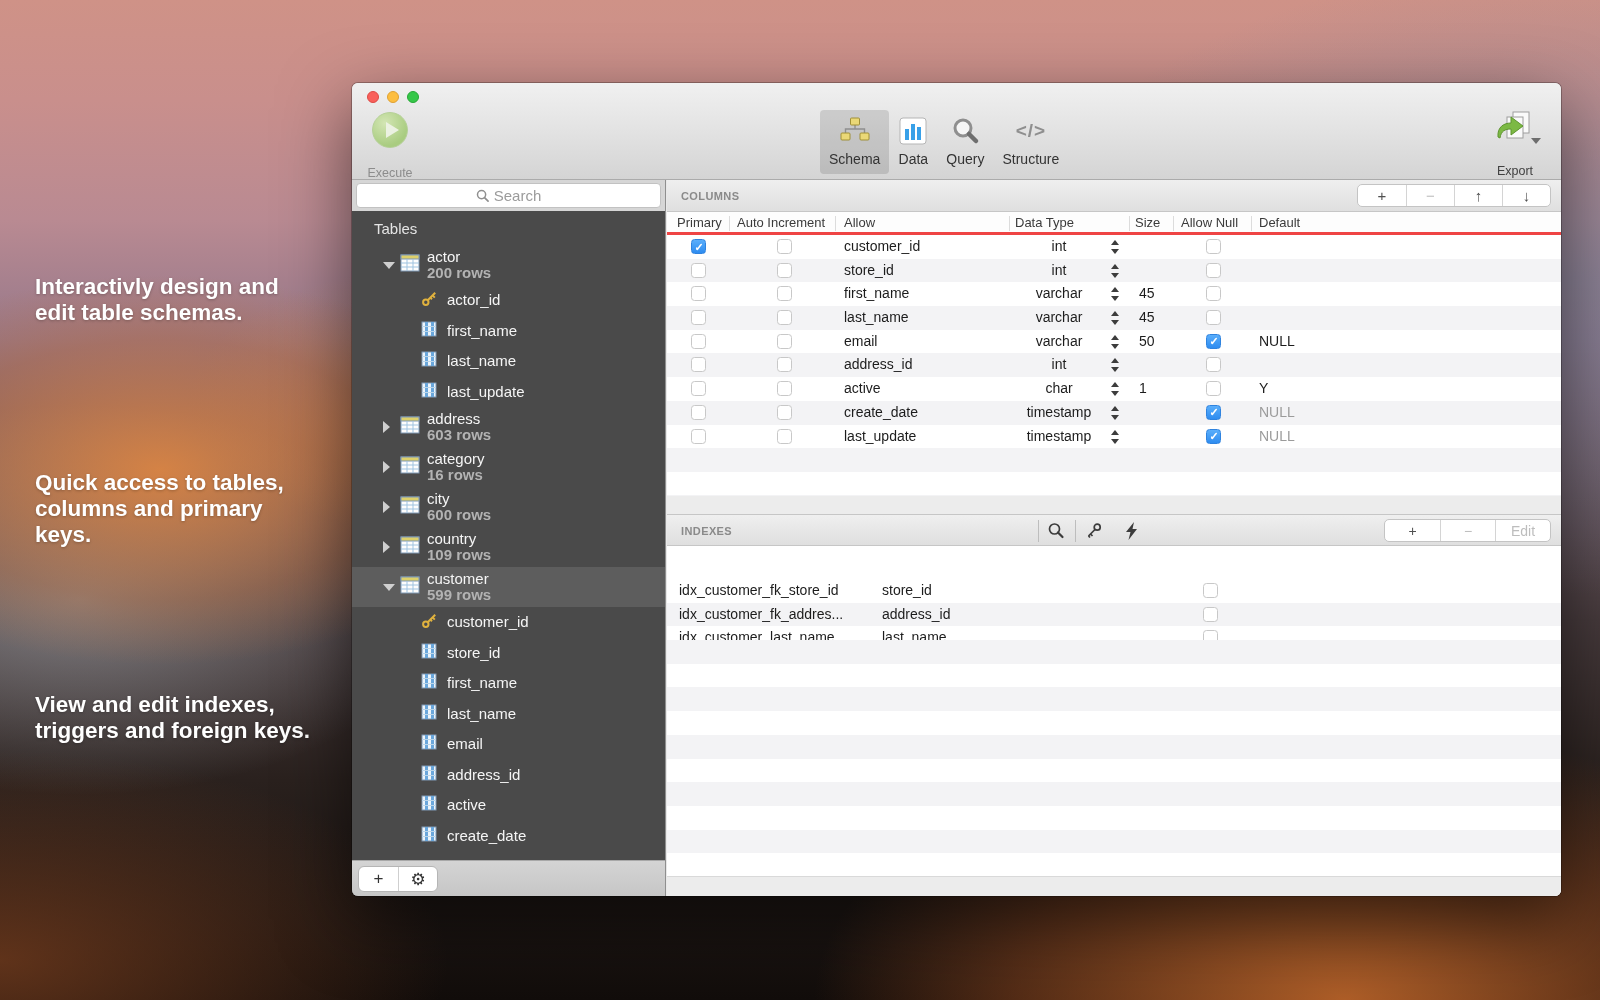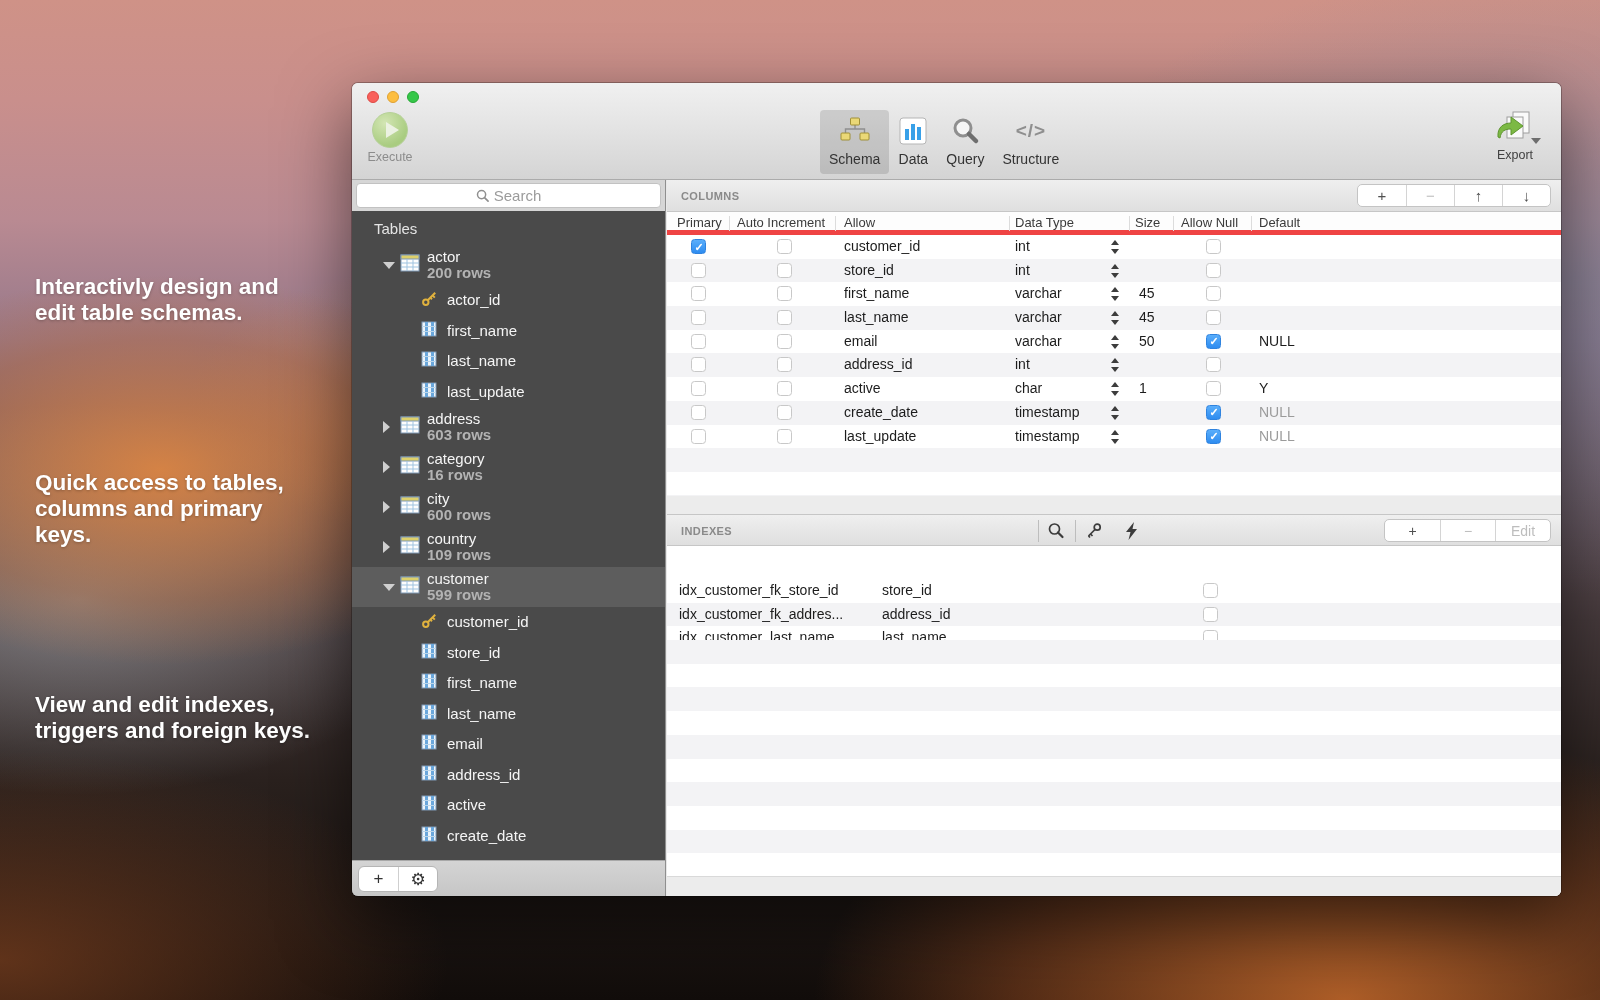--- a/index.html
+++ b/index.html
@@ -34,21 +34,21 @@
   .tl-min  { left:35px; background:#fdbe40; border:1px solid #dfa133;}
   .tl-zoom { left:55px; background:#35c749; border:1px solid #27a836;}
   .title-row { position:absolute; top:4px; left:0; right:0; height:22px; display:flex; align-items:center; justify-content:center; gap:5px; }
   .title-text { font-size:14px; font-weight:bold; color:#3d3d3d; }
   
   .tool-exec { position:absolute; left:12px; top:27px; width:52px; text-align:center; }
   .exec-circle { width:36px; height:36px; margin:2px auto 0; border-radius:50%;
       background:radial-gradient(circle at 35% 30%, #cfe6a8, #9cc869 70%); border:1px solid #aacb85; opacity:.8;
       display:flex; align-items:center; justify-content:center; }
   .exec-tri { width:0; height:0; border-left:13px solid #eef5e2; border-top:8px solid transparent; border-bottom:8px solid transparent; margin-left:4px;}
-  .tool-label { font-size:12.5px; color:#8c8c8c; margin-top:2px; }
+  .tool-label { font-size:12.5px; color:#8c8c8c; margin-top:18px; }
   .tool-label.dark { color:#404040; }
   
   .tabs { position:absolute; left:468px; top:27px; height:64px; display:flex; align-items:stretch; }
   .tab { display:flex; flex-direction:column; align-items:center; justify-content:flex-start; padding:3px 9px 0; border-radius:4px; }
   .tab[data-selected="true"]{ background:rgba(0,0,0,.12); }
   .tab .ticon { height:36px; display:flex; align-items:center; justify-content:center; }
   .tab .tlabel { font-size:14px; color:#333; margin-top:2px; }
   .glyph-structure { font-size:19px; font-weight:bold; color:#8f8f8f; letter-spacing:1px; }
   
   .tool-export { position:absolute; right:18px; top:27px; width:56px; text-align:center; }
@@ -88,37 +88,37 @@
   
   .main { position:absolute; left:315px; top:0; right:0; bottom:0; background:#fff; }
   .panel-bar { position:absolute; left:0; right:0; height:32px; background:linear-gradient(#efefef,#dfdfdf); border-bottom:1px solid #c6c6c6; }
   .panel-title { position:absolute; left:14px; top:10px; font-size:11px; font-weight:bold; letter-spacing:.4px; color:#8a8a8a; }
   .seg-group { position:absolute; right:10px; top:4px; height:23px; display:flex; background:#fff; border:1px solid #c4c4c4; border-radius:5px; overflow:hidden; }
   .seg-group .seg { width:48px; display:flex; align-items:center; justify-content:center; font-size:15px; color:#4f4f4f; }
   .seg-group .seg + .seg { border-left:1px solid #d4d4d4; }
   .seg-group .seg[data-enabled="false"] { color:#bdbdbd; }
   #idx-actions .seg { width:55px; font-size:14px; }
 
-  .thead { position:absolute; left:0; right:0; height:23px; background:#fdfdfd; border-bottom:5px solid #ef4444; font-size:13px; color:#3a3a3a; }
+  .thead { position:absolute; left:0; right:0; height:23px; background:#fdfdfd; border-bottom:3px solid #ef4444; font-size:13px; color:#3a3a3a; }
   .thead span { position:absolute; top:3px; }
   .tick { position:absolute; top:4px; width:1px; height:15px; background:#dcdcdc; }
 
   .rows { position:absolute; left:0; right:0; }
   .crow, .irow { position:relative; height:23.7px; font-size:14px; color:#1c1c1c; }
   .crow:nth-child(even), .irow:nth-child(even) { background:#f3f3f5; }
   .filler { position:absolute; left:0; right:0; background:repeating-linear-gradient(180deg,#f3f3f5 0 23.7px,#ffffff 23.7px 47.4px); }
   .gapblock { position:absolute; left:0; right:0; background:#ececec; }
   .bottom-strip { position:absolute; left:0; right:0; bottom:0; height:20px; background:#ececec; border-top:1px solid #d9d9d9; }
 
   .cell { position:absolute; top:3px; white-space:nowrap; overflow:hidden; }
   .cb { position:absolute; top:4px; width:15px; height:15px; background:#fff; border:1px solid #c8c8c8; border-radius:3.5px; }
   .cb[data-checked="true"] { background:linear-gradient(#5aaefb,#2e8cf0); border-color:#2f83df; }
   .cb[data-checked="true"]::after { content:"✓"; position:absolute; left:2.5px; top:0.5px; font-size:11px; font-weight:bold; color:#fff; }
   .cb.p{left:24px;} .cb.a{left:110px;} .cb.n{left:539px;}
-  .cell.field{left:177px; width:165px;} .cell.type{left:348px; width:88px;}
+  .cell.field{left:177px; width:165px;} .cell.type{left:348px; width:88px;text-align:center;}
   .cell.size{left:472px; width:40px;} .cell.def{left:592px; width:120px;}
   .crow[data-muted="true"] .cell.def { color:#9b9b9b; }
   .stepper { position:absolute; left:443px; top:4px; width:10px; height:16px; }
   .stepper i { position:absolute; left:1px; width:0; height:0; border-left:4px solid transparent; border-right:4px solid transparent; }
   .stepper .su { top:1px; border-bottom:5px solid #3c3c3c; }
   .stepper .sd { bottom:1px; border-top:5px solid #3c3c3c; }
   .cell.iname{left:12px; width:195px;} .cell.icols{left:215px; width:220px;} .cb.u{left:536px;}
 
   .idx-sep { position:absolute; top:5px; width:1px; height:22px; background:#bdbdbd; }
   .idx-tab { position:absolute; top:4px; width:26px; height:24px; display:flex; align-items:center; justify-content:center; }

